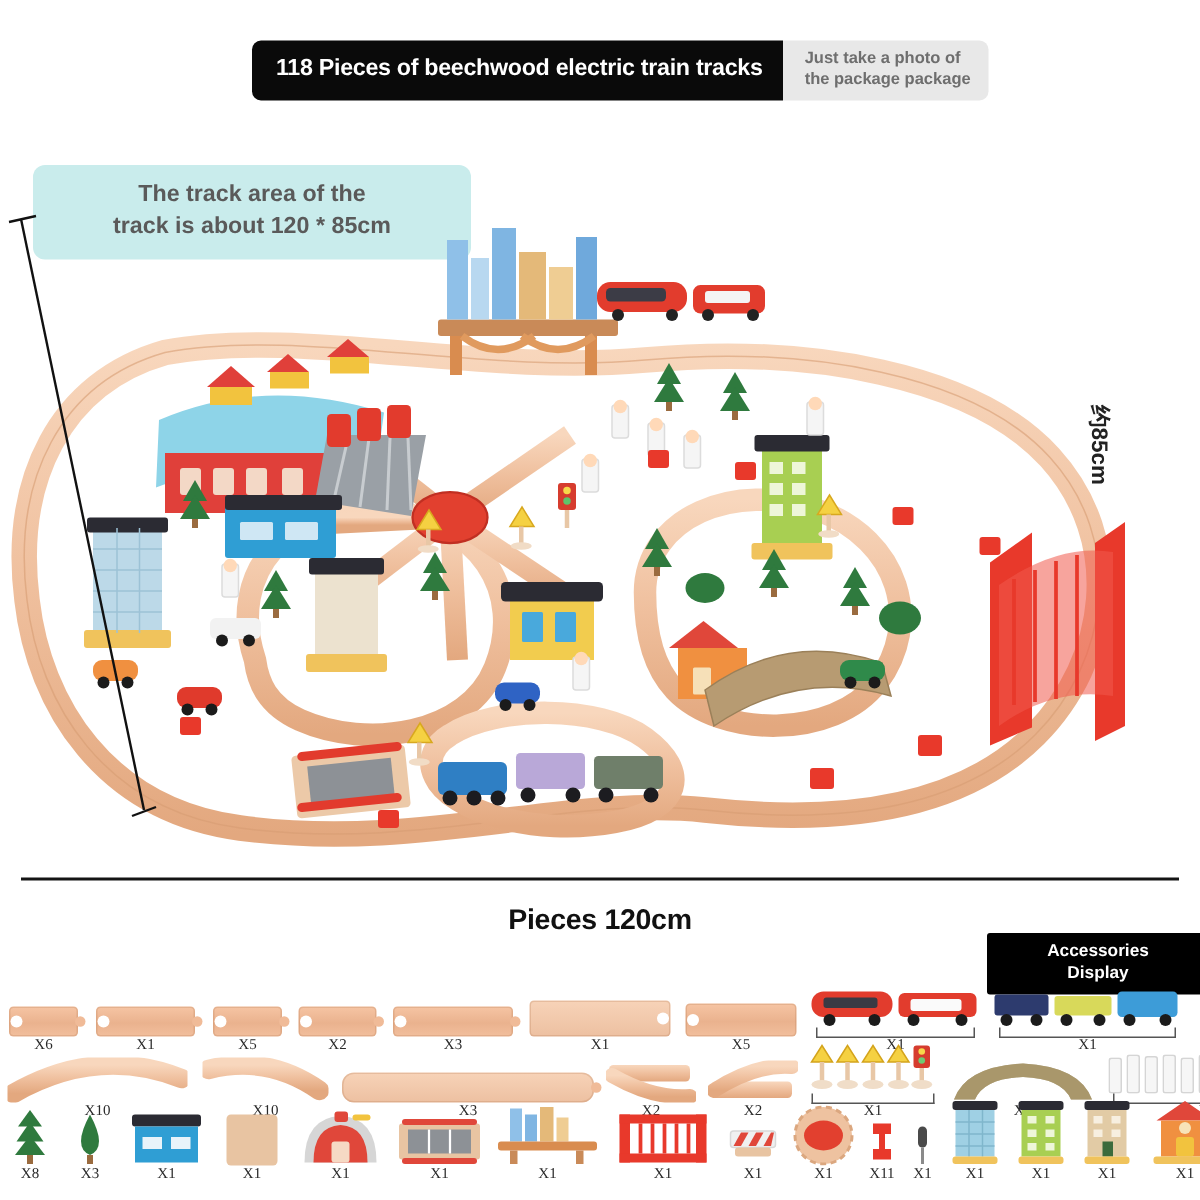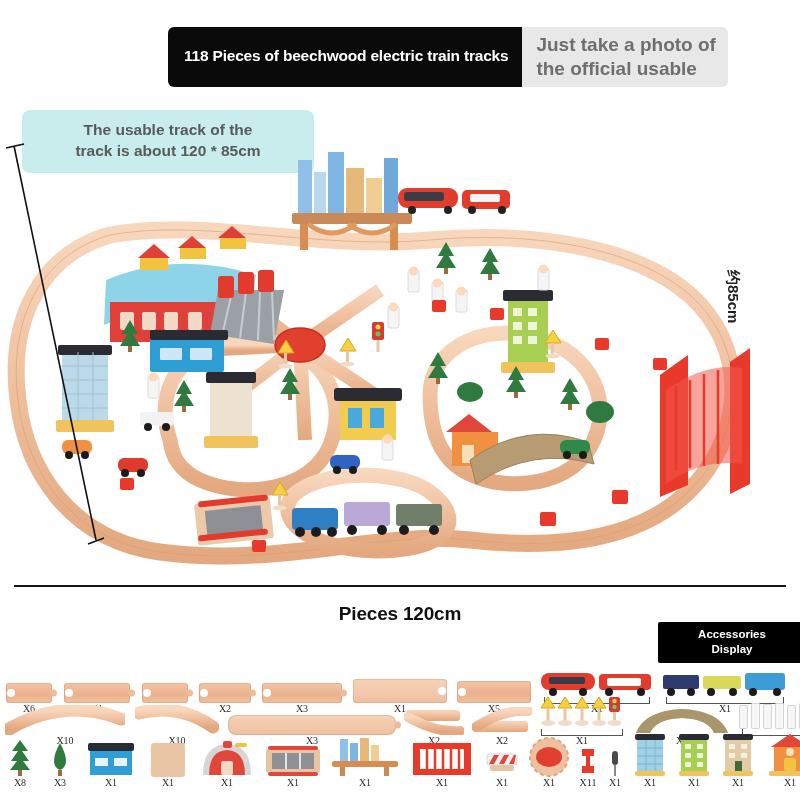--- a/index.html
+++ b/index.html
@@ -11,21 +11,21 @@
   .page{position:relative;width:800px;height:800px;}
 
   
   .banner-row{position:absolute;left:168px;top:27px;display:flex;align-items:stretch;}
   .banner-black{
     background:#0a0a0a;color:#ffffff;font-weight:bold;font-size:15.5px;
     padding:9px 14px 10px 16px;border-radius:6px 0 0 6px;letter-spacing:-0.2px;
     white-space:nowrap;display:flex;align-items:center;
   }
   .banner-grey{
-    background:#e8e8e8;color:#6e6e6e;font-weight:bold;font-size:19px;
+    background:#e8e8e8;color:#6e6e6e;font-weight:bold;font-size:11px;
     padding:6px 12px 6px 14px;border-radius:0 6px 6px 0;line-height:1.25;
     display:flex;flex-direction:column;justify-content:center;white-space:nowrap;
   }
 
   
   .mint-note{
     position:absolute;left:22px;top:110px;width:280px;
     background:#c9ecec;color:#5a5a5a;border-radius:8px;
     font-weight:bold;font-size:15.5px;text-align:center;
     padding:10px 6px 11px;line-height:1.35;
@@ -52,21 +52,21 @@
   
   .acc-badge{
     position:absolute;left:658px;top:622px;width:140px;
     background:#000;color:#fff;font-size:11.5px;font-weight:bold;
     text-align:center;line-height:1.3;padding:5px 4px 6px;border-radius:2px;
   }
 
   
   .parts{position:absolute;left:0;top:650px;width:800px;height:150px;}
   .prow{position:absolute;left:0;width:800px;display:flex;align-items:flex-end;}
-  .prow.r1{top:16px;height:48px;}
+  .prow.r1{top:4px;height:48px;}
   .prow.r2{top:48px;height:48px;}
   .prow.r3{top:84px;height:54px;}
 
   .cell{position:relative;display:flex;flex-direction:column;align-items:center;
         justify-content:flex-end;flex:0 0 auto;}
   .qty{font-size:10px;color:#2a2a2a;font-family:"Liberation Serif",serif;
        margin-top:1px;line-height:1;}
   .qty.grp{margin-top:0px;}
   .art{position:relative;}
   .bracket{position:relative;height:6px;width:100%;
@@ -86,26 +86,26 @@
 </style>
 </head>
 <body>
 
 <div class="page">
 
   <div class="banner-row">
     <div class="banner-black">118 Pieces of beechwood electric train tracks</div>
     <div class="banner-grey">
       <span>Just take a photo of</span>
-      <span>the official usable</span>
+      <span>the package package</span>
     </div>
   </div>
 
   <div class="mint-note">
-    <div>The usable track of the</div>
+    <div>The track area of the</div>
     <div>track is about 120 * 85cm</div>
   </div>
 
   <div class="stage">
     <svg width="800" height="440" viewBox="0 0 800 440">
       <defs>
         <linearGradient id="wood" x1="0" y1="0" x2="0" y2="1">
           <stop offset="0" stop-color="#f8d7bd"></stop>
           <stop offset="0.5" stop-color="#efbf9d"></stop>
           <stop offset="1" stop-color="#e3a87f"></stop>

